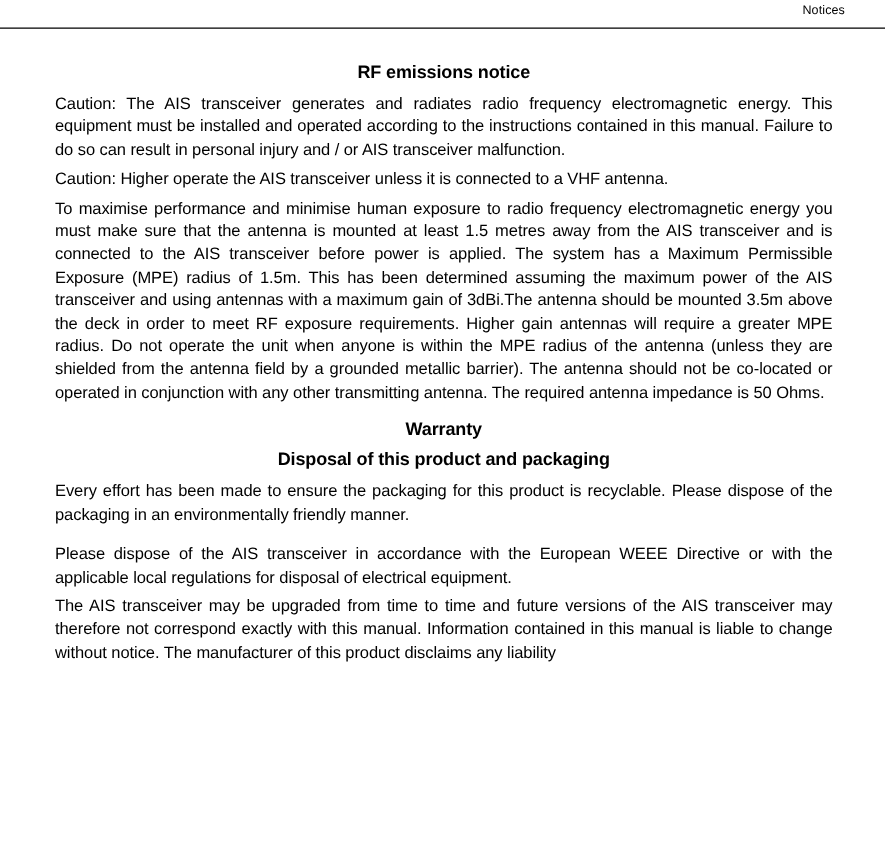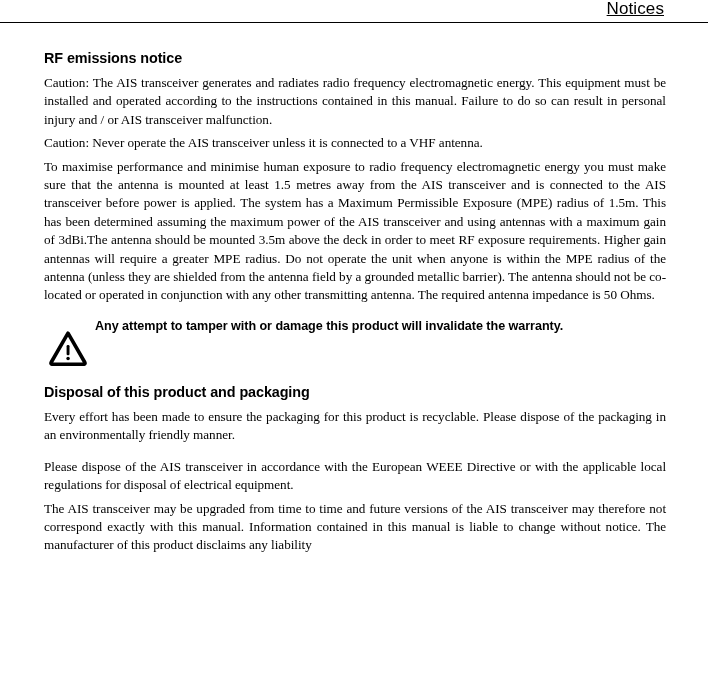--- a/index.html
+++ b/index.html
@@ -25,27 +25,26 @@
   .page-header {
     position: absolute;
     top: 0;
     left: 0;
     width: 708px;
     height: 24px;
     box-sizing: border-box;
   }
   .header-title {
     position: absolute;
-    right: 44px;
+    right: 32px;
     top: 1px;
-    font-size: 17px;
+    font-size: 10px;
     line-height: 15px;
     letter-spacing: 0.1px;
     white-space: nowrap;
-    text-decoration: underline;
   }
   .header-rule {
     position: absolute;
     left: 0;
     right: 0;
     top: 22px;
     border-top: 1.6px solid #000000;
   }
 
   
@@ -55,30 +54,30 @@
     top: 50px;
     width: 622px;
   }
 
   h2.section-heading {
     font-size: 14.4px;
     font-weight: bold;
     line-height: 17px;
     margin: 0 0 7px 0;
     letter-spacing: -0.1px;
+    text-align: center;
   }
 
   p.body-text {
     font-size: 13.2px;
     line-height: 18.4px;
     margin: 0 0 5px 0;
     text-align: justify;
     text-justify: inter-word;
     letter-spacing: -0.05px;
-    font-family: Liberation Serif, serif;
   }
   p.body-text.last {
     margin-bottom: 13px;
   }
   p.body-text.flush {
     margin-bottom: 0;
   }
 
   
   .warning-block {
@@ -141,34 +140,25 @@
 
   <div class="page-header">
     <div class="header-title">Notices</div>
     <div class="header-rule"></div>
   </div>
 
   <div class="content">
 
     <h2 class="section-heading">RF emissions notice</h2>
     <p class="body-text">Caution: The AIS transceiver generates and radiates radio frequency electromagnetic energy. This equipment must be installed and operated according to the instructions contained in this manual. Failure to do so can result in personal injury and / or AIS transceiver malfunction.</p>
-    <p class="body-text">Caution: Never operate the AIS transceiver unless it is connected to a VHF antenna.</p>
+    <p class="body-text">Caution: Higher operate the AIS transceiver unless it is connected to a VHF antenna.</p>
     <p class="body-text last">To maximise performance and minimise human exposure to radio frequency electromagnetic energy you must make sure that the antenna is mounted at least 1.5 metres away from the AIS transceiver and is connected to the AIS transceiver before power is applied. The system has a Maximum Permissible Exposure (MPE) radius of 1.5m. This has been determined assuming the maximum power of the AIS transceiver and using antennas with a maximum gain of 3dBi.The antenna should be mounted 3.5m above the deck in order to meet RF exposure requirements. Higher gain antennas will require a greater MPE radius.  Do not operate the unit when anyone is within the MPE radius of the antenna (unless they are shielded from the antenna field by a grounded metallic barrier).  The antenna should not be co-located or operated in conjunction with any other transmitting antenna.  The required antenna impedance is 50 Ohms.</p>
 
+    <h2 class="section-heading">Warranty</h2>
 
-    <div class="warning-block">
-      <span class="warning-icon">
-        <svg viewBox="0 0 40 36" xmlns="http://www.w3.org/2000/svg" aria-hidden="true">
-          <path d="M20 3.2 L36.6 32.0 Q37.9 34.3 35.3 34.3 L4.7 34.3 Q2.1 34.3 3.4 32.0 Z" fill="none" stroke="#000000" stroke-width="3.6" stroke-linejoin="round" stroke-linecap="round"></path>
-          <rect x="18.6" y="15.0" width="2.9" height="10.2" rx="1.2" fill="#000000"></rect>
-          <circle cx="20.05" cy="28.6" r="1.75" fill="#000000"></circle>
-        </svg>
-      </span>
-      <div class="warning-text">Any attempt to tamper with or damage this product will invalidate the warranty.</div>
-    </div>
 
     <h2 class="section-heading">Disposal of this product and packaging</h2>
     <p class="body-text last">Every effort has been made to ensure the packaging for this product is recyclable.  Please dispose of the packaging in an environmentally friendly manner.</p>
     <p class="body-text">Please dispose of the AIS transceiver in accordance with the European WEEE Directive or with the applicable local regulations for disposal of electrical equipment.</p>
 
     <p class="body-text flush">The AIS transceiver may be upgraded from time to time and future versions of the AIS transceiver may therefore not correspond exactly with this manual.  Information contained in this manual is liable to change without notice.  The manufacturer of this product disclaims any liability</p>
 
   </div>
 
 

